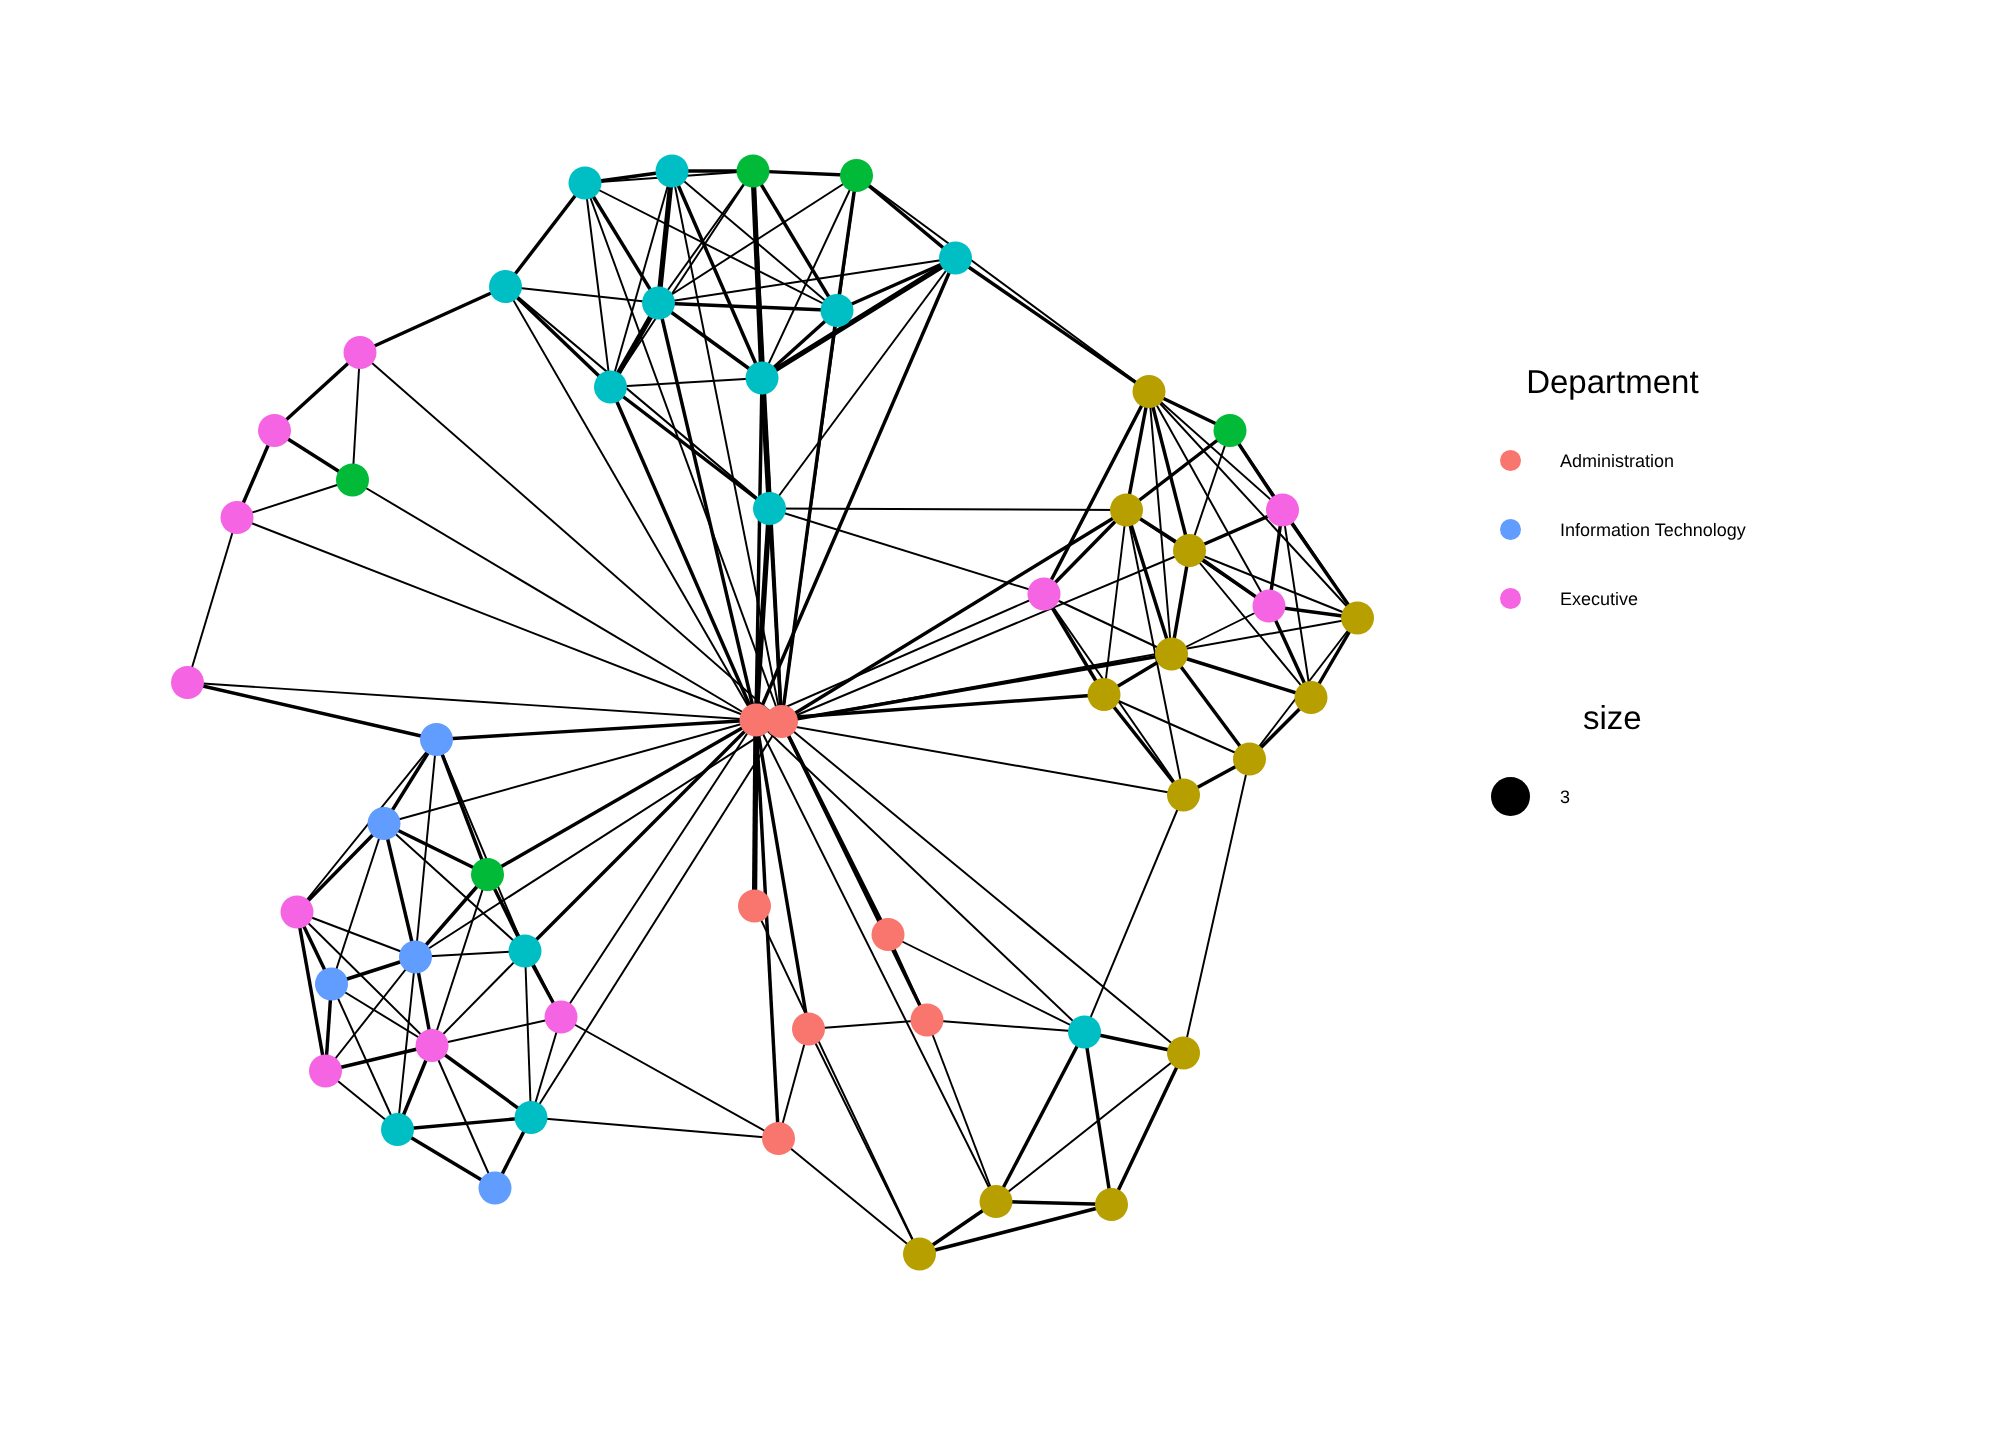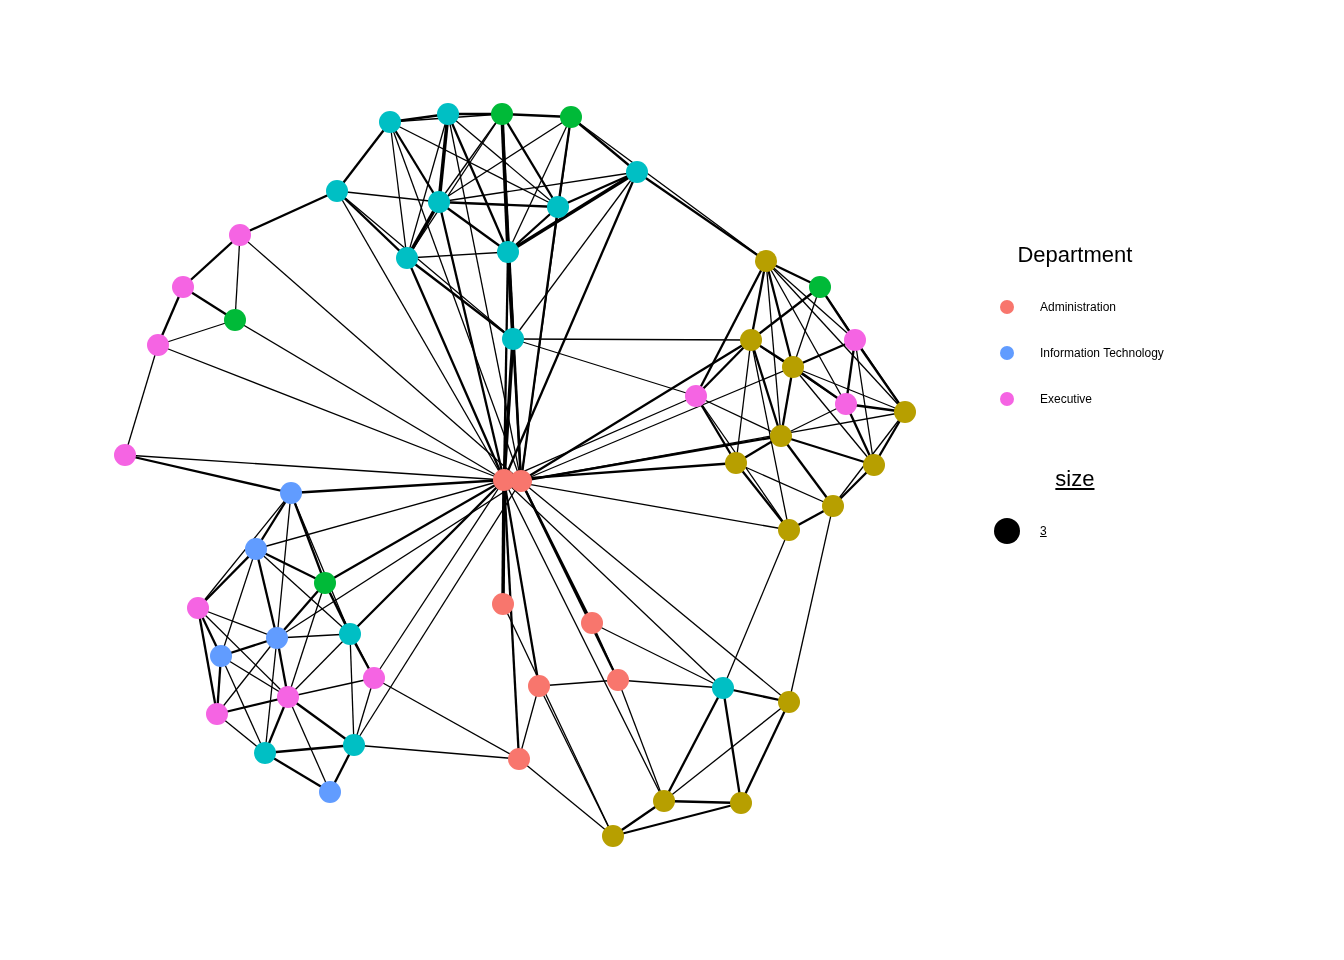--- a/index.html
+++ b/index.html
@@ -47,21 +47,20 @@
     margin-right: 26px;
     flex: none;
     background: #cccccc;
   }
   .legend-label {
     font-size: 12px;
     white-space: nowrap;
   }
   .legend-size {
     margin-top: 44px;
-    text-decoration: underline;
   }
   .size-dot {
     width: 26px;
     height: 26px;
     border-radius: 50%;
     background: #000000;
     margin-left: 8px;
     margin-right: 20px;
     flex: none;
   }

